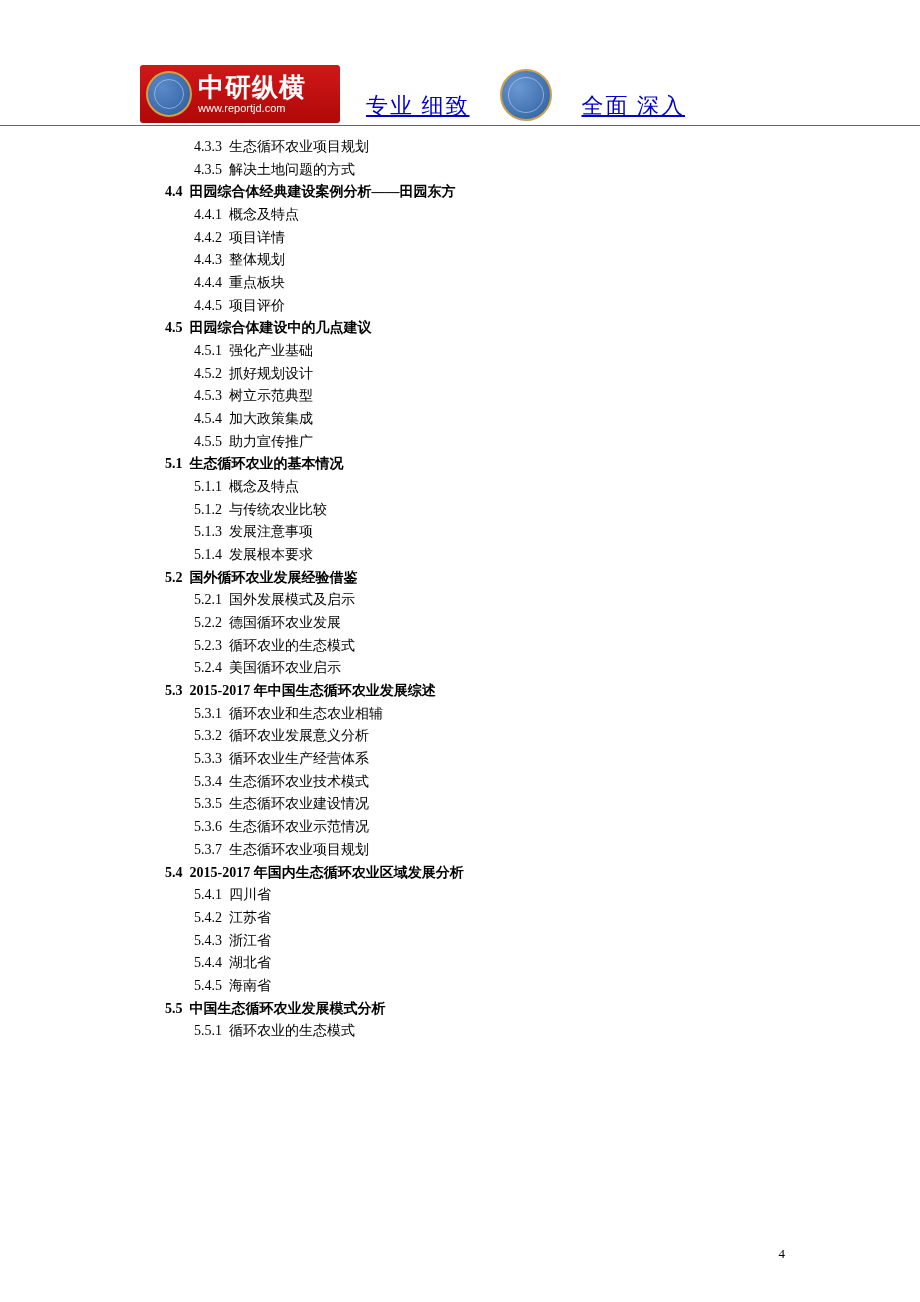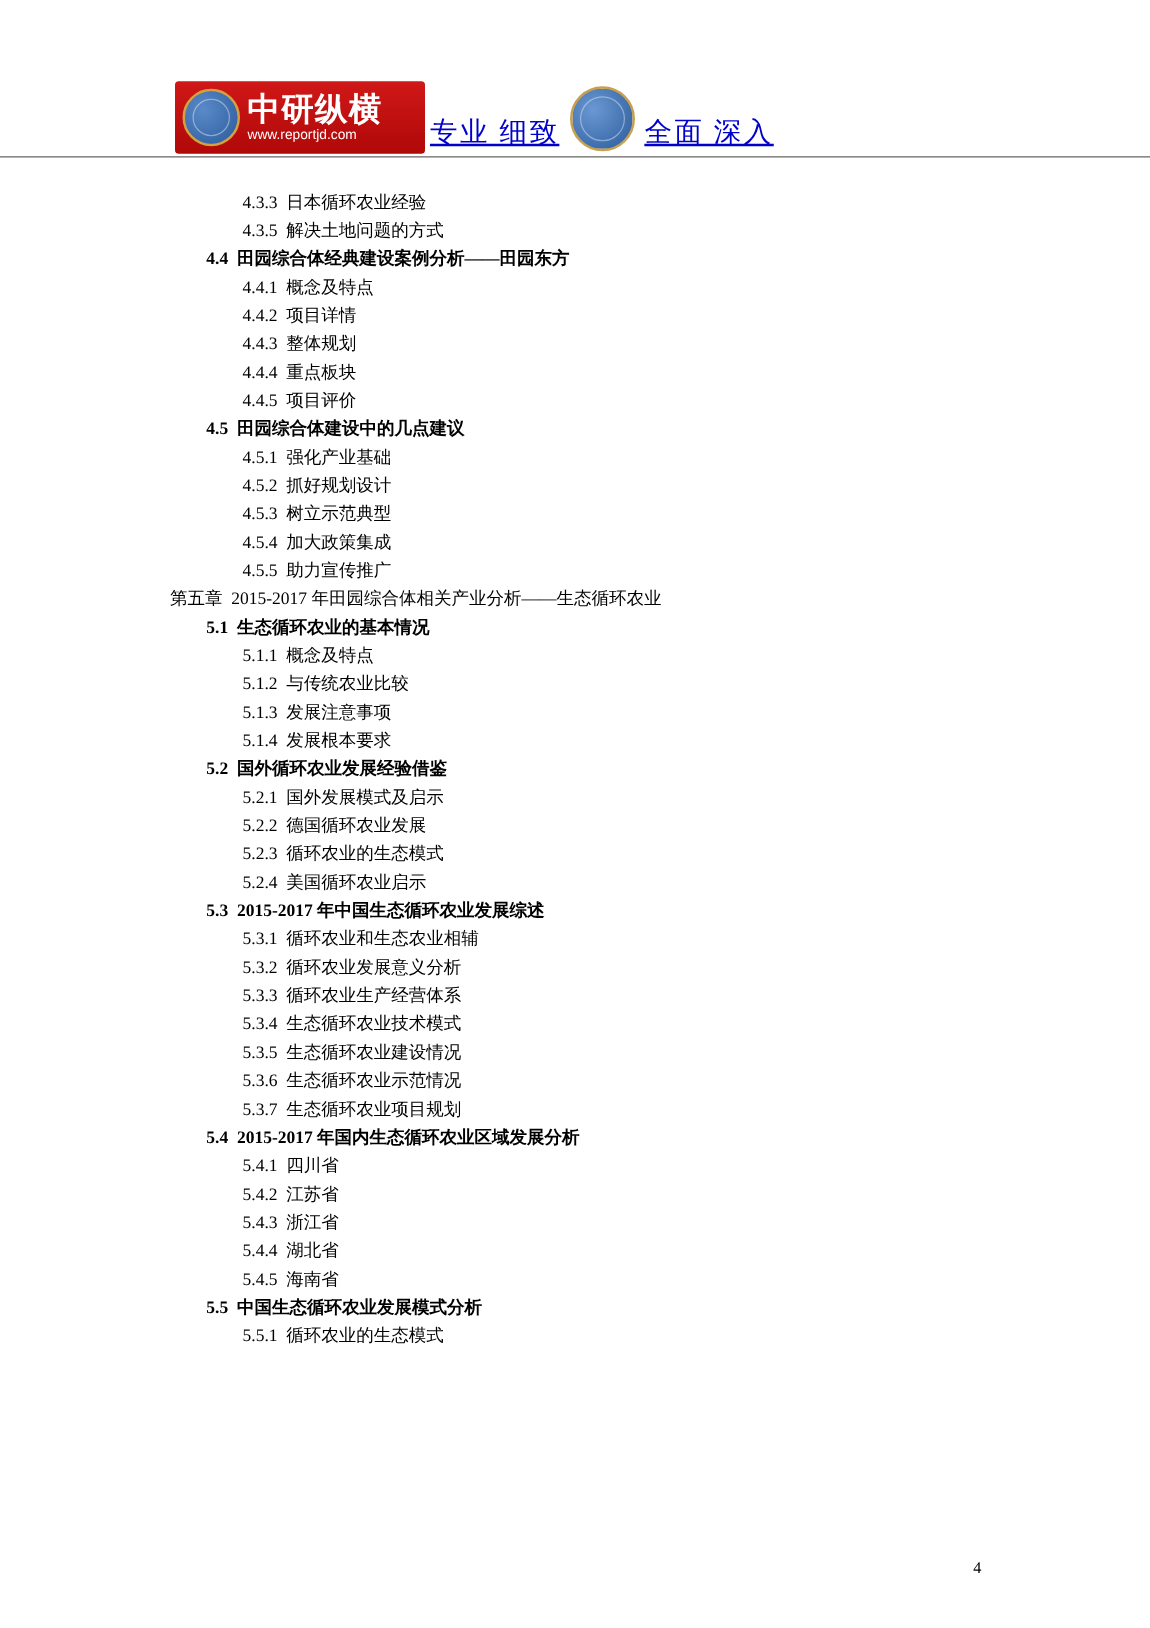--- a/index.html
+++ b/index.html
@@ -12,24 +12,24 @@
       background: #ffffff;
       width: 920px;
       margin: 0 auto;
       position: relative;
       min-height: 1302px;
     }
     .header {
       display: flex;
       align-items: flex-end;
       padding: 65px 130px 0 140px;
-      gap: 4px;
+      gap: 26px;
       border-bottom: 1px solid #666;
       padding-bottom: 2px;
-      margin-bottom: 24px;
+      margin-bottom: 8px;
     }
     .logo {
       width: 200px;
       height: 58px;
       background: linear-gradient(to bottom, #d01818 0%, #b00808 100%);
       border-radius: 3px;
       display: flex;
       align-items: center;
       padding: 4px 6px;
       position: relative;
@@ -134,35 +134,34 @@
       <span class="logo-cn">中研纵横</span>
       <span class="logo-url">www.reportjd.com</span>
     </div>
   </div>
   <a class="header-link">专业  细致</a>
   <div class="header-emblem"></div>
   <a class="header-link">全面  深入</a>
 </div>
 
 <div class="content" id="toc-container">
-<div class="toc-line indent-sub">4.3.3  日本循环农业经验</div>
+<div class="toc-line indent-sub">4.3.3  生态循环农业项目规划</div>
     <div class="toc-line indent-sub">4.3.5  解决土地问题的方式</div>
     <div class="toc-line indent-section">4.4  田园综合体经典建设案例分析——田园东方</div>
     <div class="toc-line indent-sub">4.4.1  概念及特点</div>
     <div class="toc-line indent-sub">4.4.2  项目详情</div>
     <div class="toc-line indent-sub">4.4.3  整体规划</div>
     <div class="toc-line indent-sub">4.4.4  重点板块</div>
     <div class="toc-line indent-sub">4.4.5  项目评价</div>
     <div class="toc-line indent-section">4.5  田园综合体建设中的几点建议</div>
     <div class="toc-line indent-sub">4.5.1  强化产业基础</div>
     <div class="toc-line indent-sub">4.5.2  抓好规划设计</div>
     <div class="toc-line indent-sub">4.5.3  树立示范典型</div>
     <div class="toc-line indent-sub">4.5.4  加大政策集成</div>
     <div class="toc-line indent-sub">4.5.5  助力宣传推广</div>
-    <div class="toc-line indent-chapter">第五章  2015-2017 年田园综合体相关产业分析——生态循环农业</div>
     <div class="toc-line indent-section">5.1  生态循环农业的基本情况</div>
     <div class="toc-line indent-sub">5.1.1  概念及特点</div>
     <div class="toc-line indent-sub">5.1.2  与传统农业比较</div>
     <div class="toc-line indent-sub">5.1.3  发展注意事项</div>
     <div class="toc-line indent-sub">5.1.4  发展根本要求</div>
     <div class="toc-line indent-section">5.2  国外循环农业发展经验借鉴</div>
     <div class="toc-line indent-sub">5.2.1  国外发展模式及启示</div>
     <div class="toc-line indent-sub">5.2.2  德国循环农业发展</div>
     <div class="toc-line indent-sub">5.2.3  循环农业的生态模式</div>
     <div class="toc-line indent-sub">5.2.4  美国循环农业启示</div>

